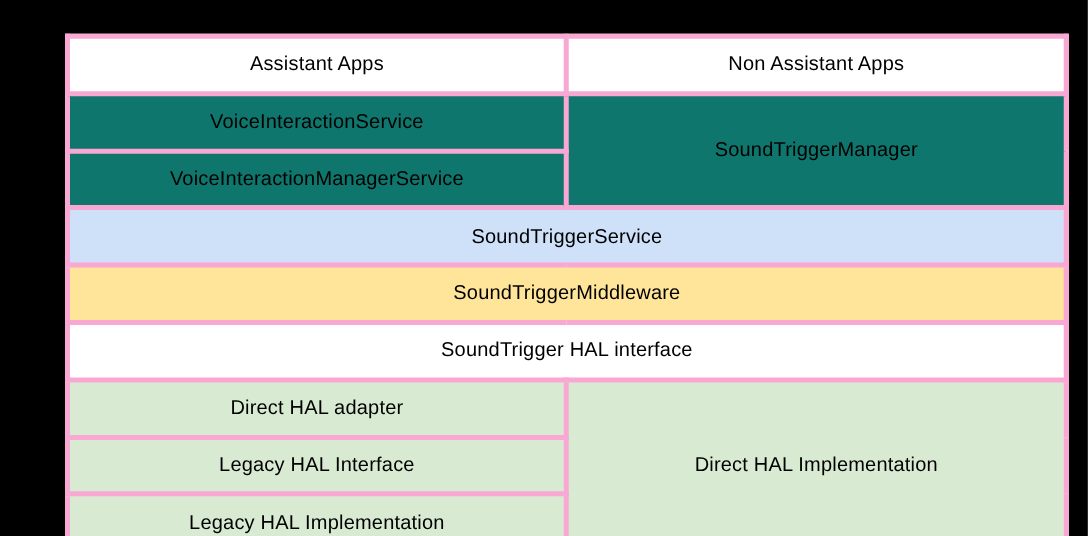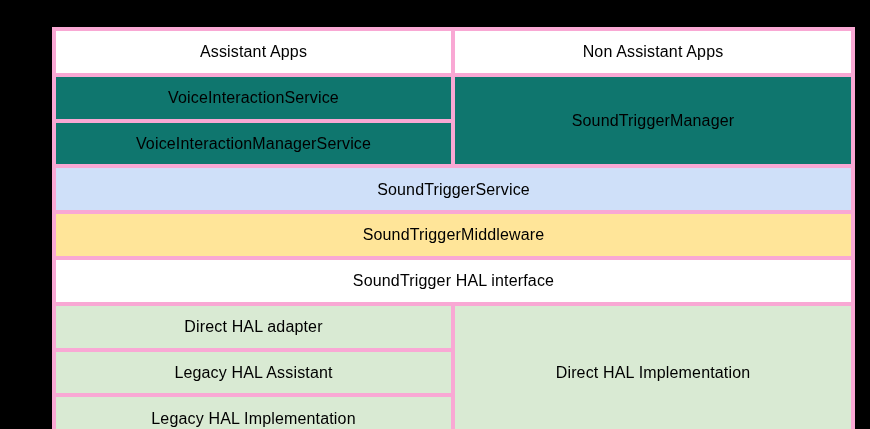--- a/index.html
+++ b/index.html
@@ -80,20 +80,20 @@
           <td class="fill-yellow" colspan="2">SoundTriggerMiddleware</td>
         </tr>
         <tr>
           <td class="fill-white" colspan="2">SoundTrigger HAL interface</td>
         </tr>
         <tr>
           <td class="fill-green">Direct HAL adapter</td>
           <td class="fill-green" rowspan="3">Direct HAL Implementation</td>
         </tr>
         <tr>
-          <td class="fill-green">Legacy HAL Assistant</td>
+          <td class="fill-green">Legacy HAL Interface</td>
         </tr>
         <tr>
           <td class="fill-green">Legacy HAL Implementation</td>
         </tr>
       </tbody>
   </table>
 </div>
 
 </body></html>

